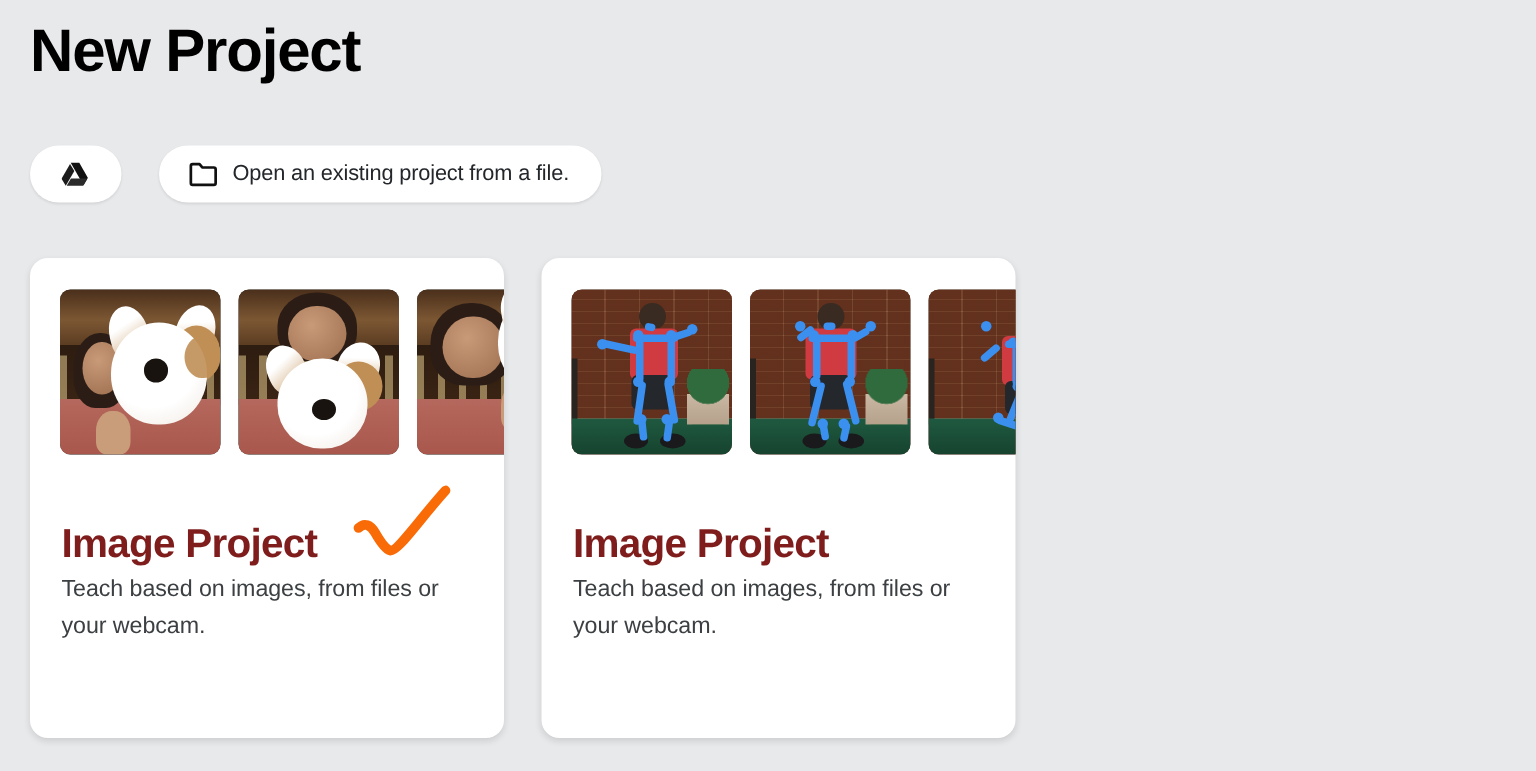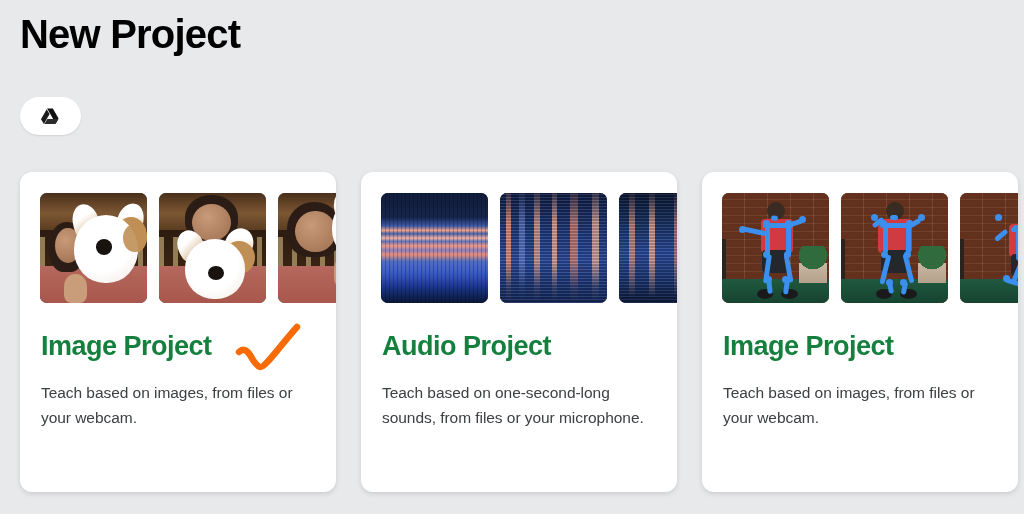--- a/index.html
+++ b/index.html
@@ -103,25 +103,25 @@
     flex: 0 0 107px;
     border-radius: 7px;
     overflow: hidden;
     position: relative;
     background: #333;
   }
 
   .card-title {
     position: absolute;
     left: 21px;
-    top: 157px;
+    top: 173px;
     font-size: 27px;
     font-weight: bold;
     letter-spacing: -0.5px;
-    color: #15803d;
+    color: #7f1d1d;
     line-height: 34px;
   }
 
   .check-mark {
     position: absolute;
     left: 215px;
     top: 150px;
     width: 78px;
     height: 52px;
     pointer-events: none;
@@ -328,20 +328,28 @@
   <button class="open-btn">
     <span class="icon-wrap">
       <svg width="18" height="16" viewBox="0 0 24 21" aria-hidden="true">
         <path d="M8.2 0.6 L15.8 0.6 L23.4 13.8 L19.6 20.4 L12 7.2 Z" fill="#111111"></path>
         <path d="M7.6 1.6 L0 14.8 L3.8 21 L11.4 7.8 Z" fill="#1c1c1c"></path>
         <path d="M4.6 21 L19.3 21 L23.1 14.6 L8.4 14.6 Z" fill="#2b2b2b"></path>
       </svg>
     </span>
   </button>
 
+  <button class="open-btn">
+    <span class="icon-wrap">
+      <svg width="19" height="17" viewBox="0 0 20 17" aria-hidden="true">
+        <path d="M1.3 2.4 A1.3 1.3 0 0 1 2.6 1.1 H7.4 L9.3 3.4 H17.4 A1.3 1.3 0 0 1 18.7 4.7 V14.3 A1.3 1.3 0 0 1 17.4 15.6 H2.6 A1.3 1.3 0 0 1 1.3 14.3 Z" fill="none" stroke="#111111" stroke-width="1.9" stroke-linejoin="round"></path>
+      </svg>
+    </span>
+    <span class="label">Open an existing project from a file.</span>
+  </button>
 
 </div>
 
 <div class="cards">
 
   <div class="card">
     <div class="thumbs">
 
       <div class="thumb">
         <div class="webcam">
@@ -395,37 +403,20 @@
 
     <div class="card-title">Image Project</div>
 
     <svg class="check-mark" viewBox="0 0 78 52" aria-hidden="true">
       <path d="M4 30 C8 26 12 28 15 33 C19 40 22 44 25 45 C30 46 44 25 62 5" fill="none" stroke="#f96b07" stroke-width="6.5" stroke-linecap="round" stroke-linejoin="round"></path>
     </svg>
 
     <div class="card-desc">Teach based on images, from files or your webcam.</div>
   </div>
 
-  <div class="card">
-    <div class="thumbs">
-      <div class="thumb">
-        <div class="spec spec-a"></div>
-      </div>
-      <div class="thumb">
-        <div class="spec spec-b"></div>
-      </div>
-      <div class="thumb">
-        <div class="spec spec-c"></div>
-      </div>
-    </div>
-
-    <div class="card-title">Audio Project</div>
-
-    <div class="card-desc">Teach based on one-second-long sounds, from files or your microphone.</div>
-  </div>
 
   <div class="card">
     <div class="thumbs">
 
       <div class="thumb">
         <div class="pose">
           <div class="pose-brick"></div>
             <div class="pose-doorjamb"></div>
           <div class="pose-floor"></div>
           <div class="pose-plant"></div>

